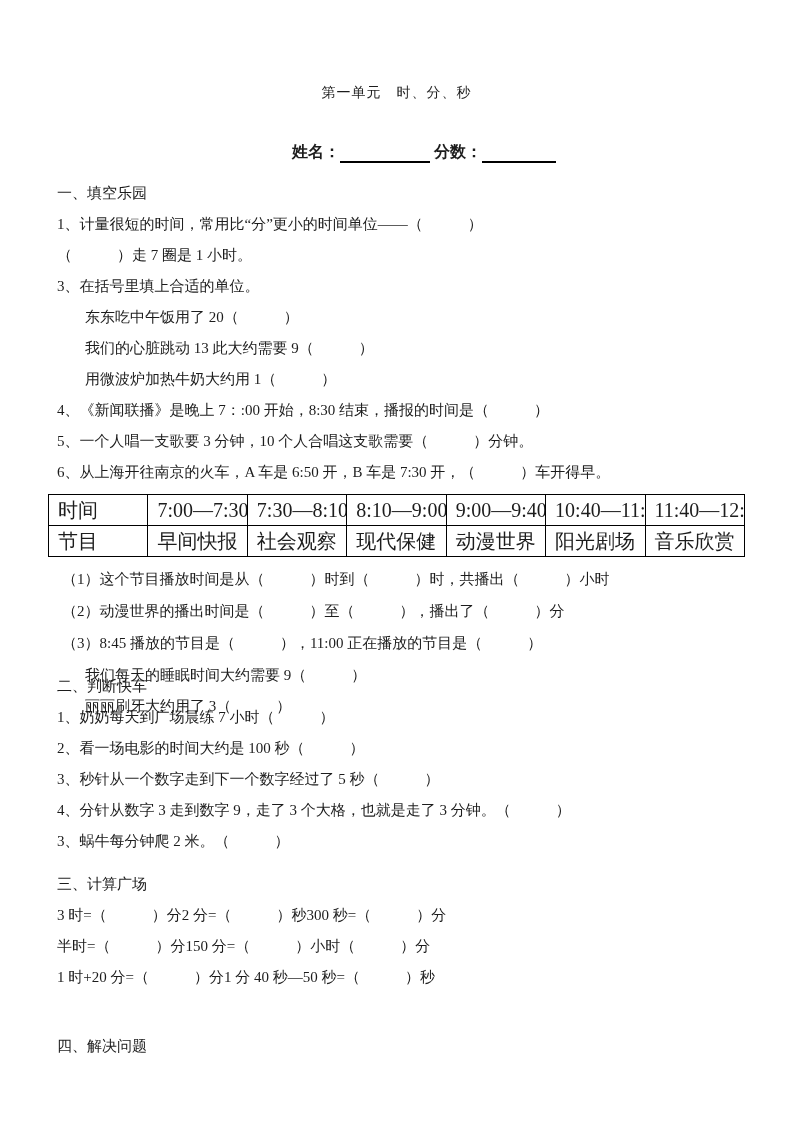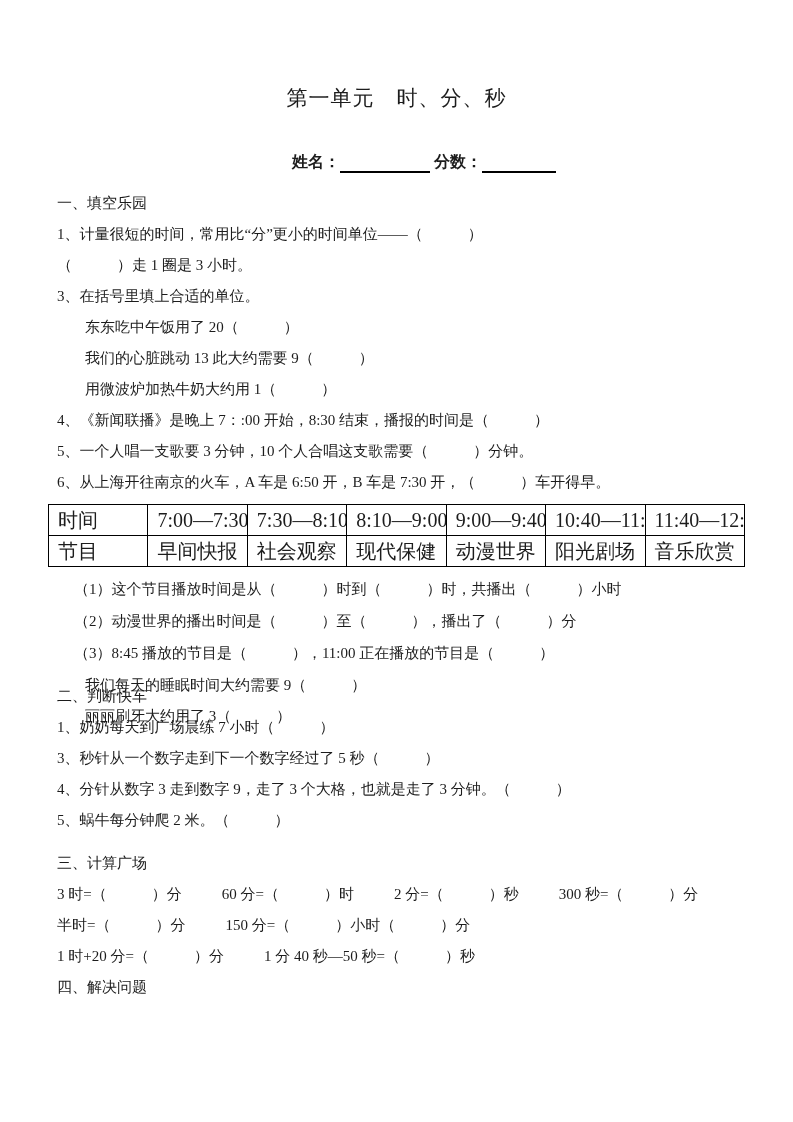--- a/index.html
+++ b/index.html
@@ -11,21 +11,21 @@
     color:#1c1c1c;
     font-family:"Liberation Serif","DejaVu Serif",serif;
     font-size:15px;
     overflow:hidden;
     box-sizing:border-box;
   }
   .content { padding:0 32px 0 57px; }
   .title {
     padding-top:84px;
     text-align:center;
-    font-size:21px;
+    font-size:14px;
     letter-spacing:1px;
   }
   .name-line {
     margin-top:40px;
     margin-left:292px;
     font-weight:700;
     font-size:16px;
     height:24px;
   }
   .ublank {
@@ -53,41 +53,41 @@
   }
   table.schedule td {
     border:1.5px solid #000;
     height:30px;
     padding:0 4px 0 9px;
     font-size:20px;
     overflow:hidden;
     white-space:nowrap;
   }
   .tq { height:32px; line-height:32px; padding-left:5px; }
-  .tq-block { margin-top:6px;margin-left:12px; }
-  .calc-row { display:flex; gap:40px; }
-  .last-heading { }
+  .tq-block { margin-top:6px; }
+  .calc-row { display:flex; }
+  .last-heading { margin-top:38px; }
 </style>
 </head>
 <body>
 
 <div class="page">
 
   <div class="title">第一单元　时、分、秒</div>
 
   <div class="name-line">
     <span>姓名：</span><span class="ublank name"></span><span>分数：</span><span class="ublank score"></span>
   </div>
 
   <div class="content">
 
     <div class="line heading">一、填空乐园</div>
 
     <div class="line">1、计量很短的时间，常用比“分”更小的时间单位——（　　　）</div>
-    <div class="line">（　　　）走 1 圈是 3 小时。</div>
+    <div class="line">（　　　）走 7 圈是 1 小时。</div>
     <div class="line">3、在括号里填上合适的单位。</div>
 
     <div class="line sub two-col">
       <span class="col-left">东东吃中午饭用了 20（　　　）</span>
       <span>我们每天的睡眠时间大约需要 9（　　　）</span>
     </div>
     <div class="line sub two-col">
       <span class="col-left">我们的心脏跳动 13 此大约需要 9（　　　）</span>
       <span>丽丽刷牙大约用了 3（　　　）</span>
     </div>
@@ -125,28 +125,28 @@
     </div>
 
     <div class="tq-block">
       <div class="line tq">（1）这个节目播放时间是从（　　　）时到（　　　）时，共播出（　　　）小时</div>
       <div class="line tq">（2）动漫世界的播出时间是（　　　）至（　　　），播出了（　　　）分</div>
       <div class="line tq">（3）8:45 播放的节目是（　　　），11:00 正在播放的节目是（　　　）</div>
     </div>
 
     <div class="line heading">二、判断快车</div>
     <div class="line">1、奶奶每天到广场晨练 7 小时（　　　）</div>
+    <div class="line">2、看一场电影的时间大约是 100 秒（　　　）</div>
     <div class="line">3、秒针从一个数字走到下一个数字经过了 5 秒（　　　）</div>
     <div class="line">4、分针从数字 3 走到数字 9，走了 3 个大格，也就是走了 3 分钟。（　　　）</div>
-    <div class="line">5、蜗牛每分钟爬 2 米。（　　　）</div>
+    <div class="line">3、蜗牛每分钟爬 2 米。（　　　）</div>
 
     <div class="line heading">三、计算广场</div>
     <div class="line calc-row">
       <span>3 时=（　　　）分</span>
-      <span>60 分=（　　　）时</span>
       <span>2 分=（　　　）秒</span>
       <span>300 秒=（　　　）分</span>
     </div>
     <div class="line calc-row">
       <span>半时=（　　　）分</span>
       <span>150 分=（　　　）小时（　　　）分</span>
     </div>
     <div class="line calc-row">
       <span>1 时+20 分=（　　　）分</span>
       <span>1 分 40 秒—50 秒=（　　　）秒</span>

